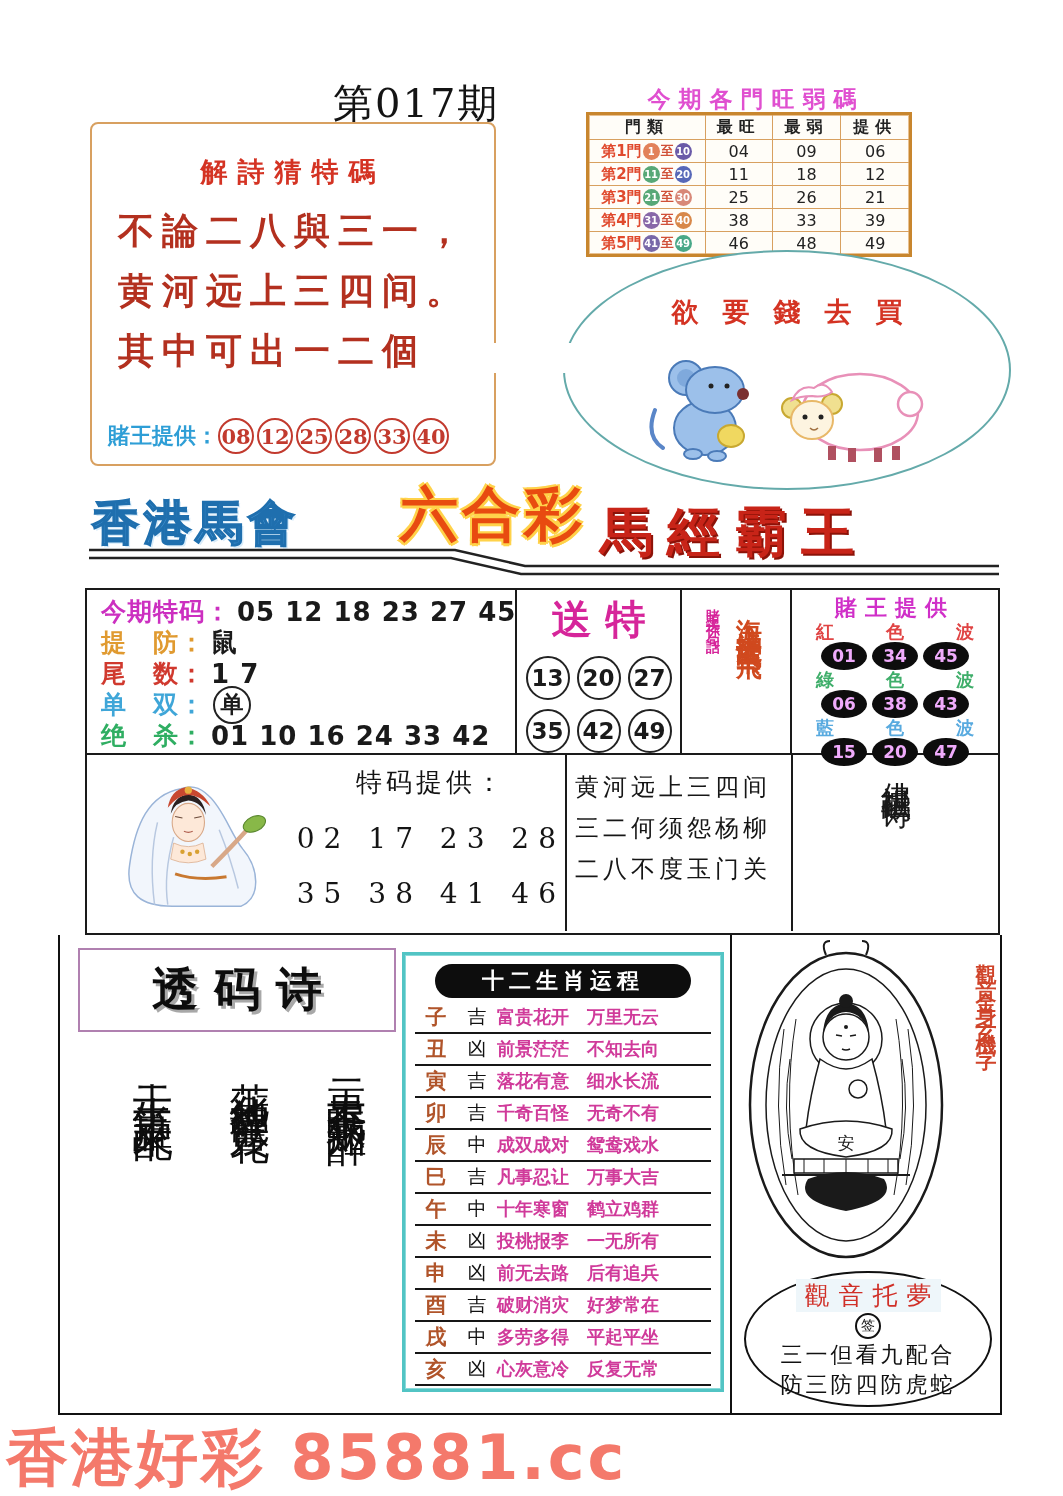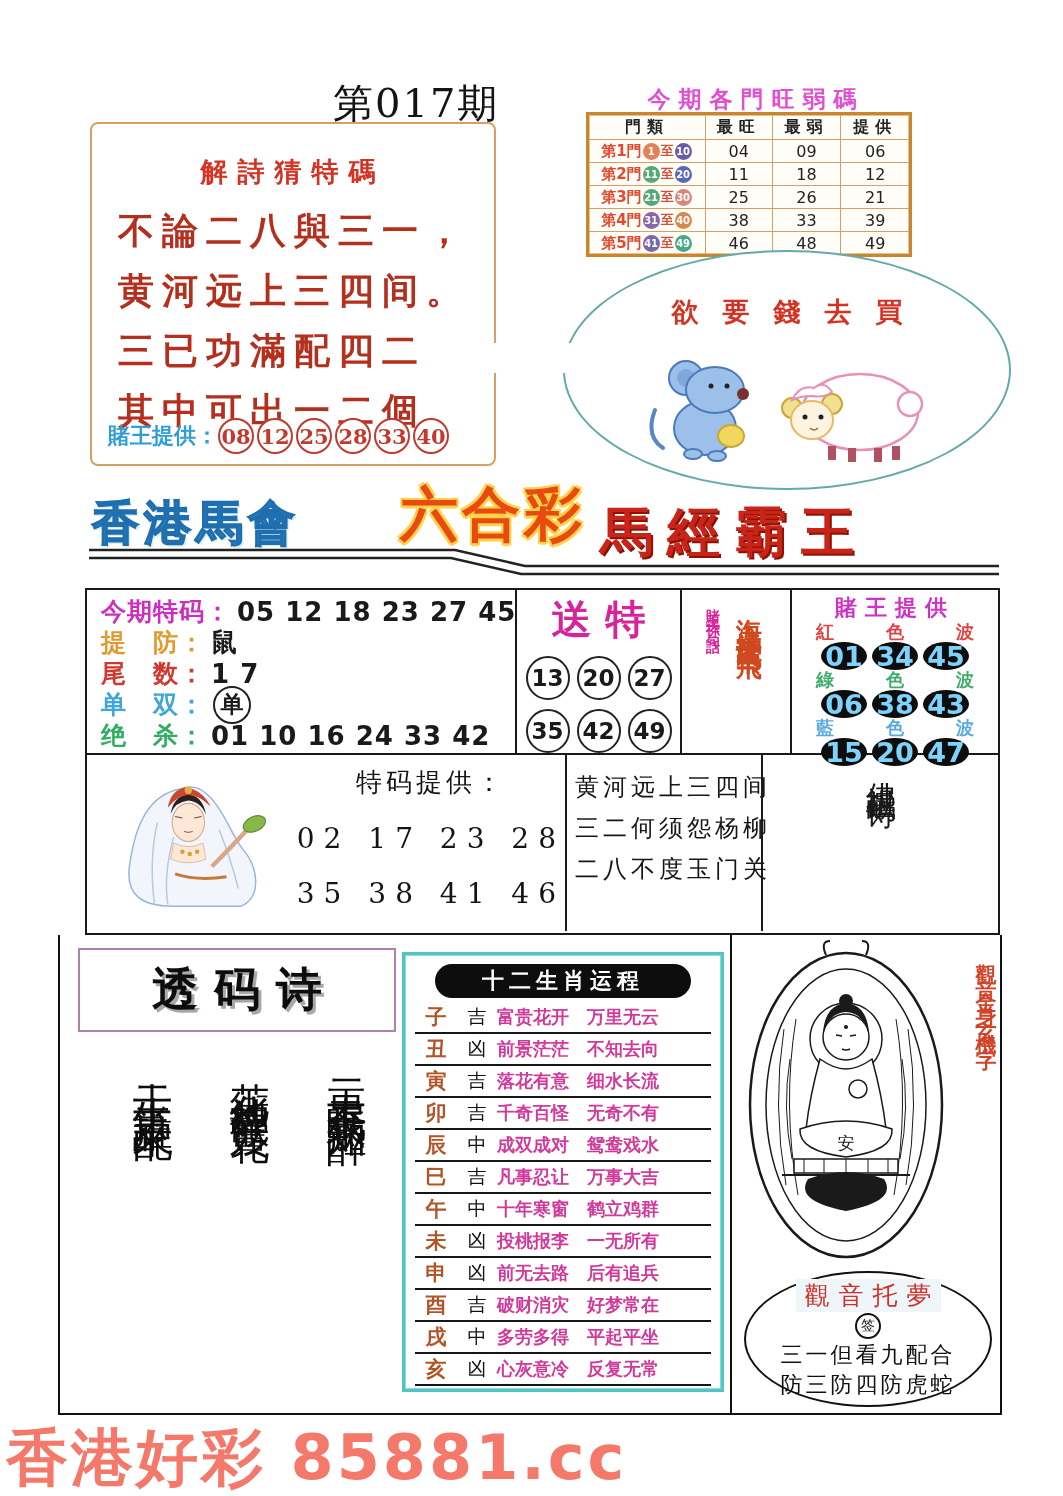--- a/index.html
+++ b/index.html
@@ -74,27 +74,27 @@
 
   .cell-note{ width:110px; border-right:2px solid #1a1a1a; display:flex; justify-content:center; gap:10px; padding-top:8px; }
   .note-small{ writing-mode:vertical-rl; font-family:var(--sans); font-size:14px; font-weight:bold; color:#d6259a; letter-spacing:5px; height:150px; }
   .note-big{ writing-mode:vertical-rl; font-size:26px; font-weight:bold; color:#d0491e; letter-spacing:6px; height:152px; }
 
   .cell-waves{ flex:1; padding-top:3px; }
   .waves-title{ text-align:center; font-size:22px; font-weight:bold; color:#d02fc8; letter-spacing:8px; }
   .wave-label{ display:block; padding:0 24px; font-size:18px; font-weight:bold; letter-spacing:0; height:18px; line-height:18px; display:flex; justify-content:space-between; }
   .wave-label.red{ color:#e04444; } .wave-label.green{ color:#3fae6a; } .wave-label.blue{ color:#58aadf; }
   .wave-nums{ display:flex; justify-content:center; gap:5px; height:28px; margin:1px 0; }
-  .wave-num{ display:inline-flex; align-items:center; justify-content:center; width:46px; height:28px; background:#0d0d0d; color:#7dd3fc; border-radius:50%; font-size:27px; font-weight:900; font-family:var(--sans); }
+  .wave-num{ display:inline-flex; align-items:center; justify-content:center; width:46px; height:28px; background:#0d0d0d; color:#f0abfc; border-radius:50%; font-size:17px; font-weight:900; font-family:var(--sans); }
 
   .cell-gy{ width:480px; border-right:2px solid #1a1a1a; display:flex; overflow:hidden; }
   .gy-right{ margin:10px 0 0 13px;text-align:center; }
   .special-label{ font-size:26px; color:#141414; letter-spacing:4px; }
   .special-nums{ font-size:28px; color:#141414; letter-spacing:9px; margin-top:22px; white-space:nowrap; }
-  .cell-poem2{ width:196px; border-right:2px solid #1a1a1a; padding:12px 0 0 8px; }
+  .cell-poem2{ width:226px; border-right:2px solid #1a1a1a; padding:12px 0 0 8px; }
   .poem2-line{ font-size:24px; color:#161616; letter-spacing:4px; line-height:41px; white-space:nowrap; }
   .cell-fo{ flex:1; display:flex; justify-content:center; }
   .fo-vert{ writing-mode:vertical-rl; font-size:30px; color:#191919; letter-spacing:4px; height:172px; margin-top:4px; }
 
   
   .lower-frame{ position:absolute; left:58px; top:935px; width:944px; height:480px; border-left:2px solid #111; border-right:2px solid #111; border-bottom:2px solid #111; }
 
   .touma-box{ position:absolute; left:18px; top:13px; width:318px; height:84px; border:2px solid #b080b0; }
   .touma-title{ text-align:center; line-height:78px; font-size:46px; font-weight:900; color:#0d0d0d; letter-spacing:16px; text-indent:16px; text-shadow:3px 3px 0 #a8a8a8; }
   .calligraphy{ position:absolute; left:24px; top:116px; height:352px; writing-mode:vertical-rl; }
@@ -123,21 +123,20 @@
 
 <div class="sheet">
 
   <div class="issue">第017期</div>
 
   <div class="poem-box">
     <div class="poem-title">解詩猜特碼</div>
     <div class="poem-lines">
       <div class="poem-line">不論二八與三一，</div>
       <div class="poem-line">黄河远上三四间。</div>
-      <div class="poem-line">三已功滿配四二</div>
       <div class="poem-line">其中可出一二個。</div>
     </div>
     <div class="provider-row">
       <span class="provider-label">賭王提供：</span>
       <span class="lucky-circle">08</span>
       <span class="lucky-circle">12</span>
       <span class="lucky-circle">25</span>
       <span class="lucky-circle">28</span>
       <span class="lucky-circle">33</span>
       <span class="lucky-circle">40</span>

